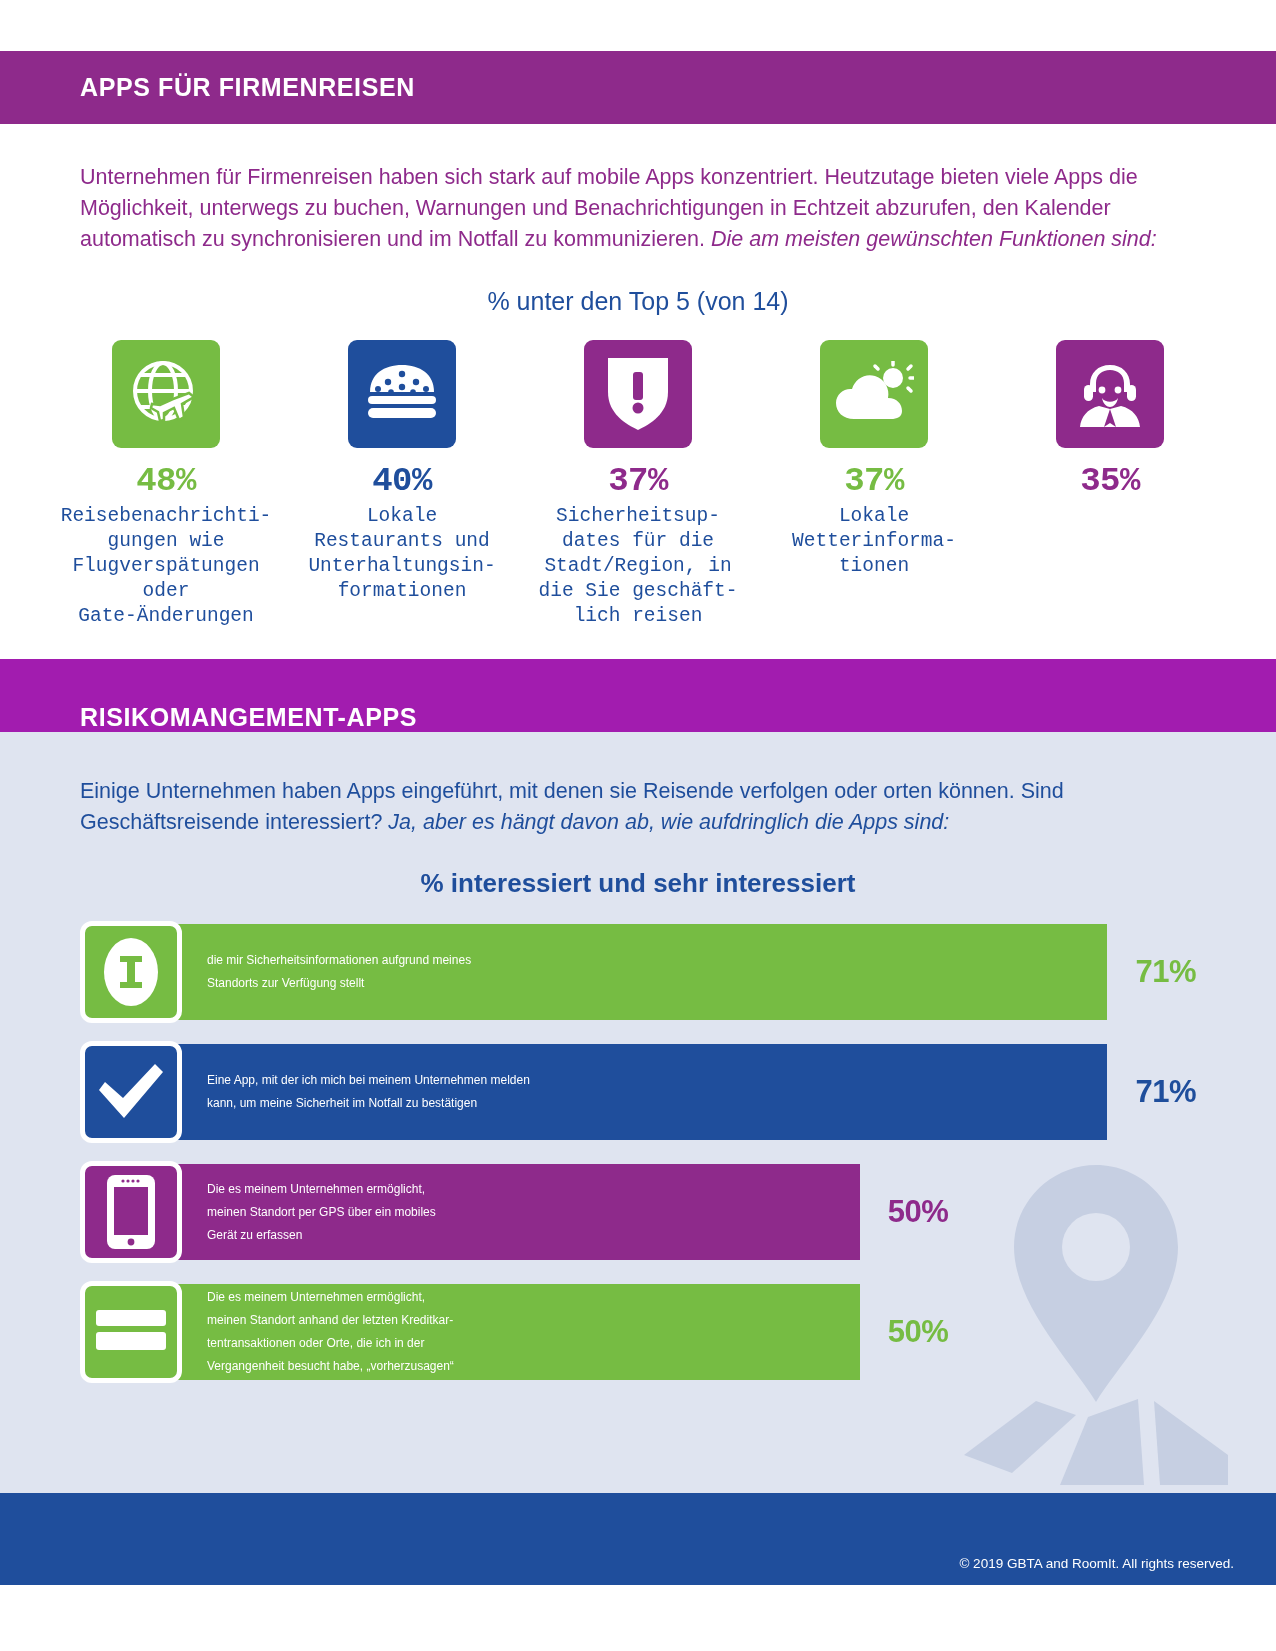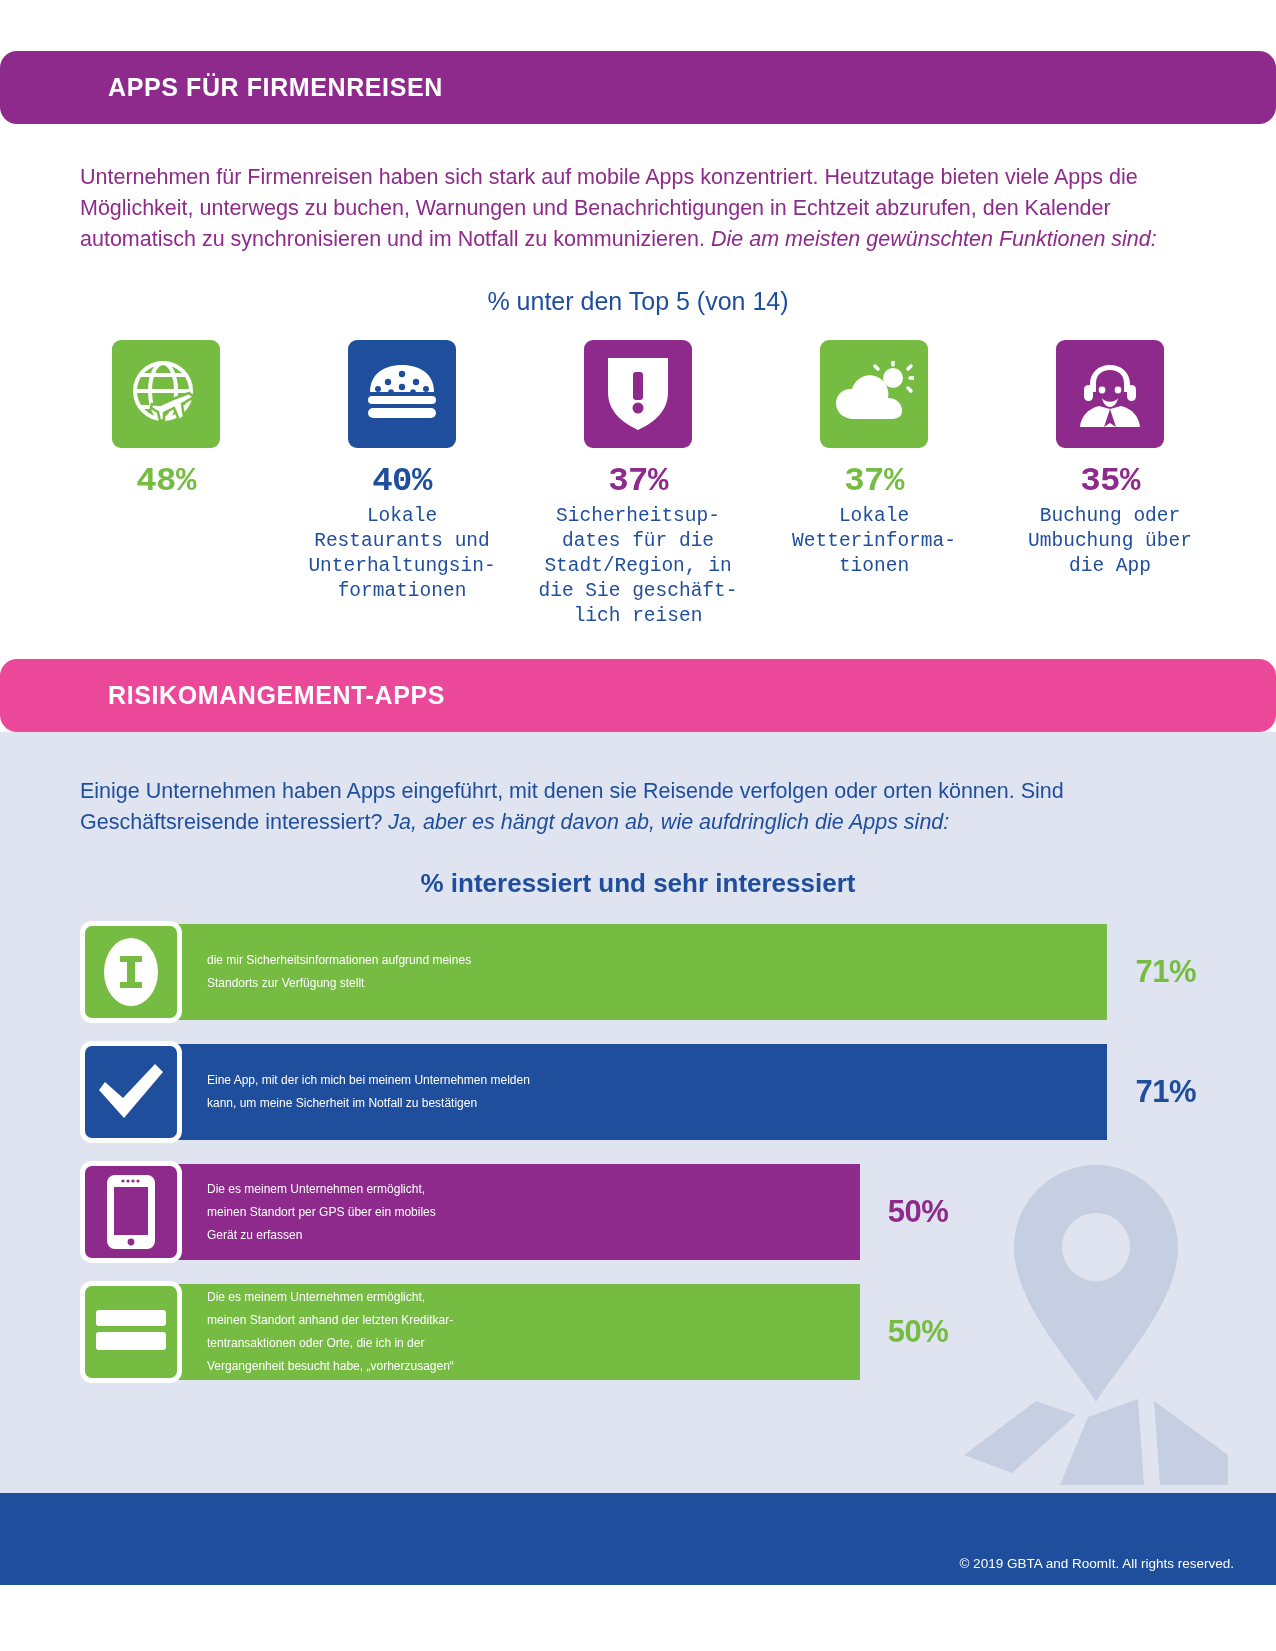--- a/index.html
+++ b/index.html
@@ -11,25 +11,24 @@
     font-family: "Liberation Sans", sans-serif;
     overflow: hidden;
     position: relative;
   }
 
   
   .band {
     height: 73px;
     display: flex;
     align-items: center;
-    padding-left: 108px;
-    border-radius: 17px;
+    padding-left: 80px;
   }
   .band-purple { background: #8e2a8b; margin-top: 51px; }
-  .band-blue   { background: #ec4899; }
+  .band-blue   { background: #a21caf; align-items: flex-end; }
 
   .band-title {
     color: #ffffff;
     font-size: 25px;
     font-weight: bold;
     letter-spacing: 0.6px;
   }
 
   
   .intro {
@@ -191,20 +190,21 @@
             <circle cx="34" cy="34" r="28"></circle>
             <ellipse cx="34" cy="34" rx="13" ry="28"></ellipse>
             <line x1="6" y1="34" x2="62" y2="34"></line>
             <line x1="11" y1="18" x2="57" y2="18"></line>
             <line x1="11" y1="50" x2="57" y2="50"></line>
           </g>
           <path d="M44 42 l16-6 5 4 -12 7 2 13 -5 3 -5-12 -10 5 0 7 -4 1 -2-9 -7-4 1-4 8 1 z" fill="#ffffff" stroke="#76bc43" stroke-width="2.5"></path>
         </svg>
       </div>
       <div class="card-pct" style="color: rgb(118, 188, 67);">48%</div>
+      <div class="card-label">Reisebenachrichti-<br>gungen wie<br>Flugverspätungen<br>oder<br>Gate-Änderungen</div>
     </div>
     <div class="card">
       <div class="card-icon" style="background: rgb(31, 78, 156);">
         <svg width="76" height="64" viewBox="0 0 76 64">
           <path d="M6 30 C6 12 20 3 38 3 C56 3 70 12 70 30 Z" fill="#ffffff"></path>
           <g fill="#1f4e9c">
             <circle cx="38" cy="12" r="3.2"></circle>
             <circle cx="24" cy="20" r="3.2"></circle>
             <circle cx="52" cy="20" r="3.2"></circle>
             <circle cx="38" cy="25" r="3.2"></circle>
@@ -259,21 +259,20 @@
             <rect x="54" y="28" width="9" height="16" rx="4.5"></rect>
             <circle cx="29" cy="33" r="3.4"></circle>
             <circle cx="45" cy="33" r="3.4"></circle>
             <path d="M29 41 C32 46 42 46 45 41 C44 47 40 50 37 50 C34 50 30 47 29 41 Z"></path>
             <path d="M37 52 L48 49 C60 52 66 60 67 70 H7 C8 60 14 52 26 49 Z"></path>
           </g>
           <path d="M37 52 L31 70 L37 66 L43 70 Z" fill="#8e2a8b"></path>
         </svg>
       </div>
       <div class="card-pct" style="color: rgb(142, 42, 139);">35%</div>
-      <div class="card-label">Buchung oder<br>Umbuchung über<br>die App</div>
     </div>
   </div>
 
 <div class="band band-blue" style="margin-top:30px;">
   <span class="band-title">RISIKOMANGEMENT-APPS</span>
 </div>
 
 <div class="sec2">
 
   <svg class="pin-watermark" width="280" height="330" viewBox="0 0 280 330" aria-hidden="true">

